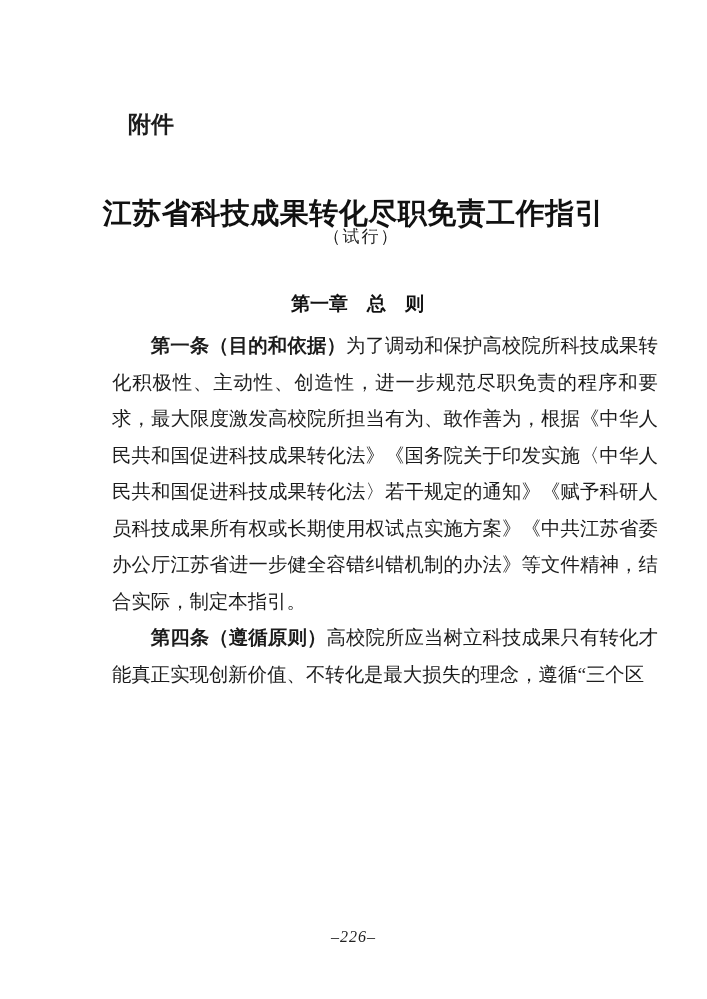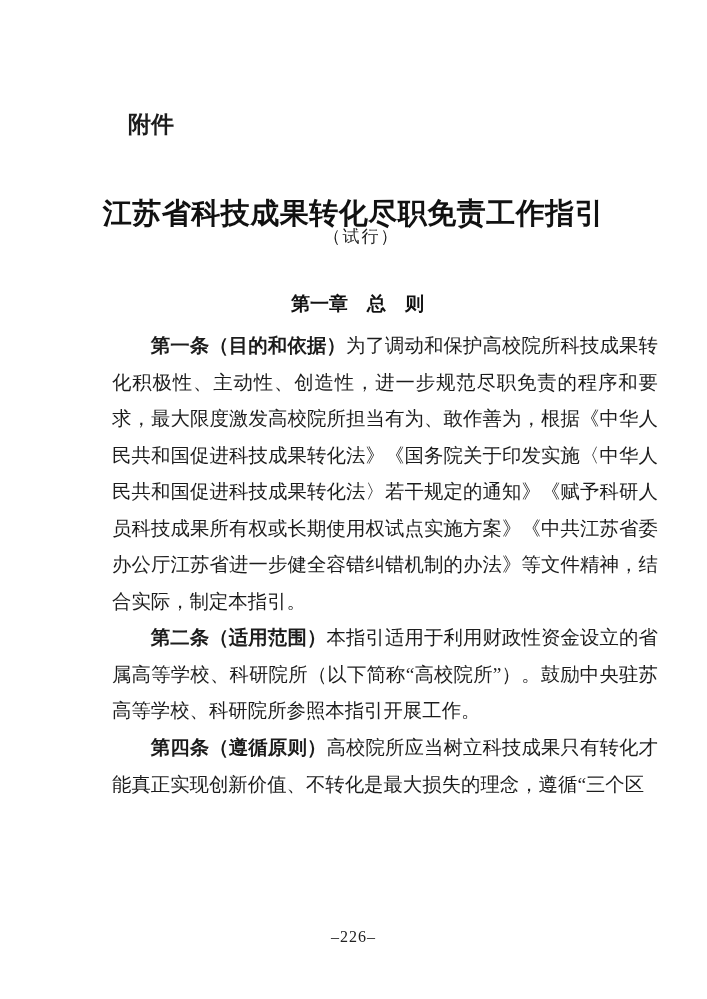--- a/index.html
+++ b/index.html
@@ -83,39 +83,39 @@
   .page-number {
     position: absolute;
     left: 0;
     right: 0;
     top: 927px;
     text-align: center;
     font-size: 16px;
     line-height: 20px;
     letter-spacing: 1px;
     color: #222222;
+    font-style: italic;
   }
 </style>
 </head>
 <body>
 
 <div class="page">
 
   <div class="attachment-label">附件</div>
 
   <h1 class="doc-title">江苏省科技成果转化尽职免责工作指引</h1>
 
   <div class="doc-subtitle">（试行）</div>
 
   <h2 class="chapter-heading">第一章　总　则</h2>
 
   <div class="doc-body">
     <p><span class="article-lead">第一条（目的和依据）</span><span>为了调动和保护高校院所科技成果转化积极性、主动性、创造性，进一步规范尽职免责的程序和要求，最大限度激发高校院所担当有为、敢作善为，根据《中华人民共和国促进科技成果转化法》《国务院关于印发实施〈中华人民共和国促进科技成果转化法〉若干规定的通知》《赋予科研人员科技成果所有权或长期使用权试点实施方案》《中共江苏省委办公厅江苏省进一步健全容错纠错机制的办法》等文件精神，结合实际，制定本指引。</span></p>
 
-    <p><span class="article-lead">第二条（适用范围）</span><span>本指引适用于利用财政性资金设立的省属高等学校、科研院所（以下简称“高校院所”）。鼓励中央驻苏高等学校、科研院所参照本指引开展工作。</span></p>
 
 
     <p><span class="article-lead">第四条（遵循原则）</span><span>高校院所应当树立科技成果只有转化才能真正实现创新价值、不转化是最大损失的理念，遵循“三个区</span></p>
   </div>
 
   <div class="page-number">–226–</div>
 
 </div>
 
 </body></html>

